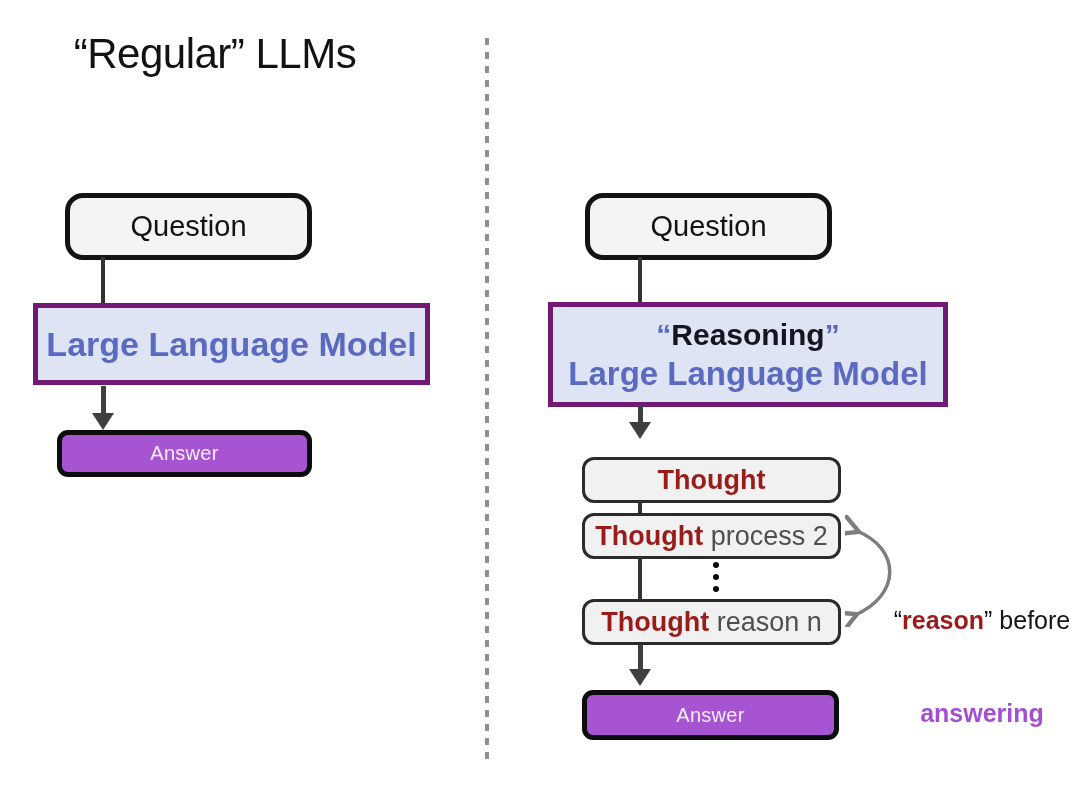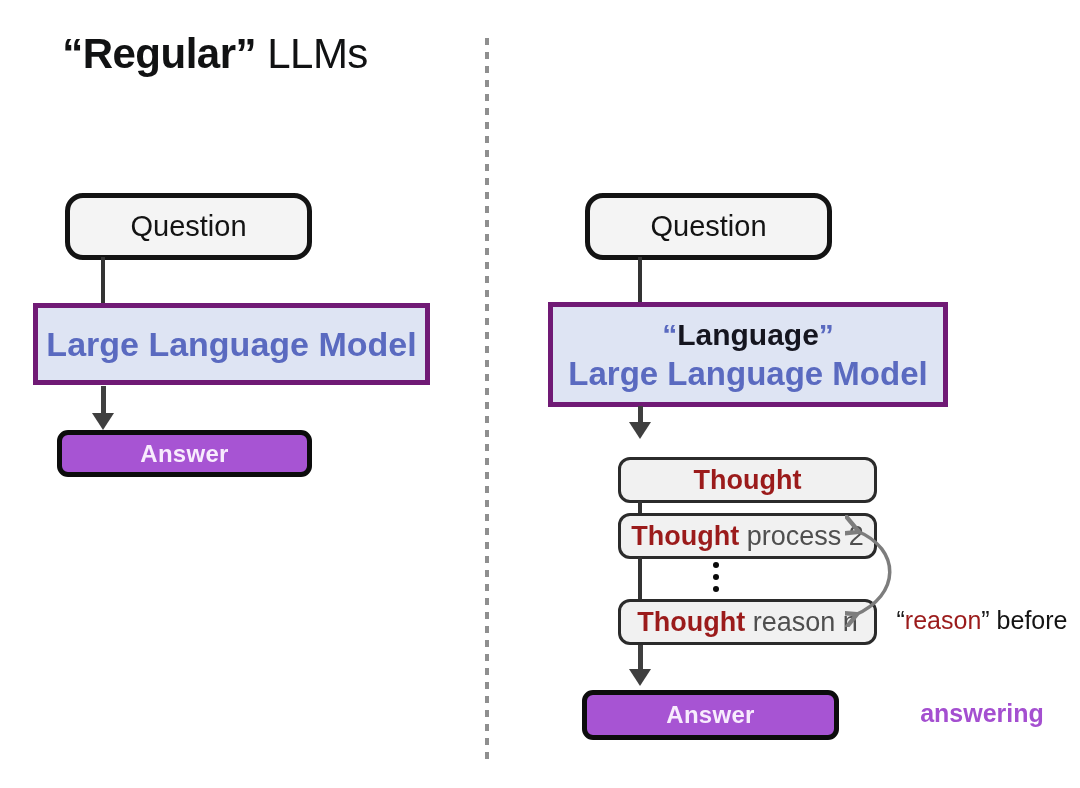--- a/index.html
+++ b/index.html
@@ -15,21 +15,21 @@
     position: absolute; left: 485px; top: 38px; width: 4px; height: 726px;
     background: repeating-linear-gradient(to bottom, #8f8f8f 0 7px, transparent 7px 14px);
   }
 
   
   .title {
     position: absolute; top: 30px; height: 56px;
     font-size: 42px; font-weight: 400; color: #111213;
     text-align: center; letter-spacing: -0.5px; white-space: nowrap;
   }
-  .title .b { font-weight: 700; }
+  .title .b { font-weight: 400; }
   .title-left  { left: 15px;  width: 400px; }
   .title-right { left: 557px; width: 440px; }
 
   
   .box { position: absolute; display: flex; align-items: center; justify-content: center; }
 
   .question {
     background: #f4f4f4; border: 5px solid #131313; border-radius: 18px;
     font-size: 29px; font-weight: 500; color: #131313;
   }
@@ -40,28 +40,28 @@
   .llm-left  { left: 33px;  top: 303px; width: 397px; height: 82px;
                font-size: 34px; font-weight: 600; color: #5a6ac0; }
   .llm-right { left: 548px; top: 302px; width: 400px; height: 105px;
                flex-direction: column; justify-content: center; gap: 2px; }
   .llm-l1 { font-size: 30px; font-weight: 700; color: #15151f; line-height: 36px; }
   .llm-l1 .q-peri { color: #5a6ac0; font-weight: 700; }
   .llm-l2 { font-size: 33px; font-weight: 600; color: #5a6ac0; line-height: 38px; }
 
   .answer {
     background: #a754d3; border: 5px solid #0c0c0c; border-radius: 11px;
-    font-size: 24px; font-weight: 700; color: #f8ecfd; letter-spacing: 0.3px;
+    font-size: 20px; font-weight: 400; color: #f8ecfd; letter-spacing: 0.3px;
   }
   .answer-left  { left: 57px;  top: 430px; width: 255px; height: 47px; }
   .answer-right { left: 582px; top: 690px; width: 257px; height: 50px; }
 
   .thought {
     background: #f1f1f1; border: 3px solid #2b2b2b; border-radius: 12px;
-    font-size: 27px; white-space: pre; margin-left: 36px;
+    font-size: 27px; white-space: pre;
   }
   .thought .t-bold { color: #9b1b1b; font-weight: 700; }
   .thought .t-rest { color: #4f4f4f; font-weight: 400; }
   .th-1 { left: 582px; top: 457px; width: 259px; height: 46px; }
   .th-2 { left: 582px; top: 513px; width: 259px; height: 46px; }
   .th-n { left: 582px; top: 599px; width: 259px; height: 46px; }
 
   
   .conn { position: absolute; width: 4px; background: #333333; }
   .c-l1 { left: 101px; top: 257px; height: 48px; }
@@ -81,21 +81,21 @@
   
   .vdots { position: absolute; left: 704px; top: 562px; width: 24px;
            display: flex; flex-direction: column; align-items: center; gap: 6px; }
   .vdots .dot { width: 6px; height: 6px; border-radius: 50%; background: #0a0a0a; }
 
   
   .curve-svg { position: absolute; left: 845px; top: 515px; }
   .ann-text { position: absolute; left: 882px; top: 543px; width: 200px;
               text-align: center; font-size: 25px; line-height: 31px; white-space: pre; }
   .ann-q    { color: #141414; font-weight: 400; }
-  .ann-red  { color: #9b1b1b; font-weight: 400; }
+  .ann-red  { color: #9b1b1b; font-weight: 700; }
   .ann-rest { color: #141414; font-weight: 400; }
   .ann-l2   { color: #a44fd0; font-weight: 700; }
 </style>
 </head>
 <body>
 
 <div class="canvas">
 
   <div class="divider"></div>
 
@@ -120,21 +120,21 @@
       <span>Answer</span>
     </div>
 
   <div class="box question q-right">
       <span>Question</span>
     </div>
 
   <div class="conn c-r1"></div>
 
   <div class="box llm llm-right">
-    <div class="llm-l1"><span class="q-peri">“</span><span>Language</span><span class="q-peri">”</span></div>
+    <div class="llm-l1"><span class="q-peri">“</span><span>Reasoning</span><span class="q-peri">”</span></div>
     <div class="llm-l2">Large Language Model</div>
   </div>
 
   <div class="varrow a-r1">
     <div class="shaft"></div>
     <div class="head"></div>
   </div>
 
   <div class="box thought th-1"><span class="t-bold">Thought</span></div>
 

